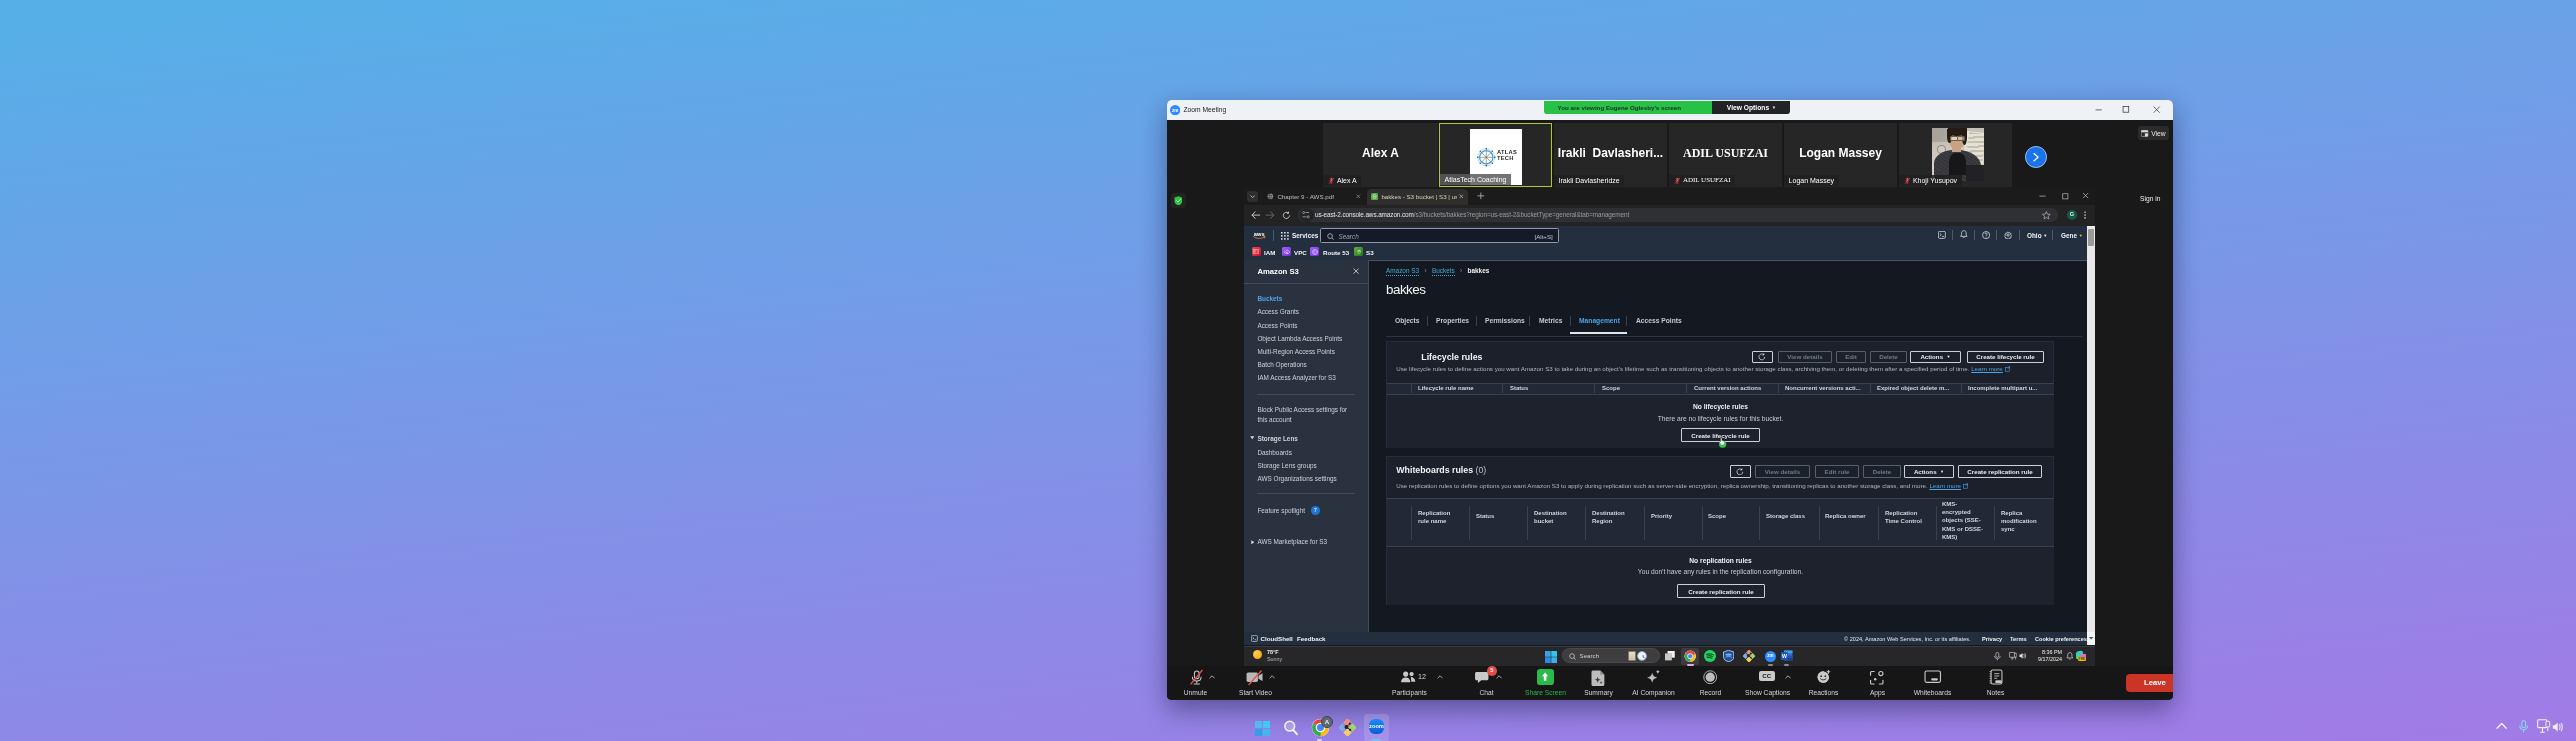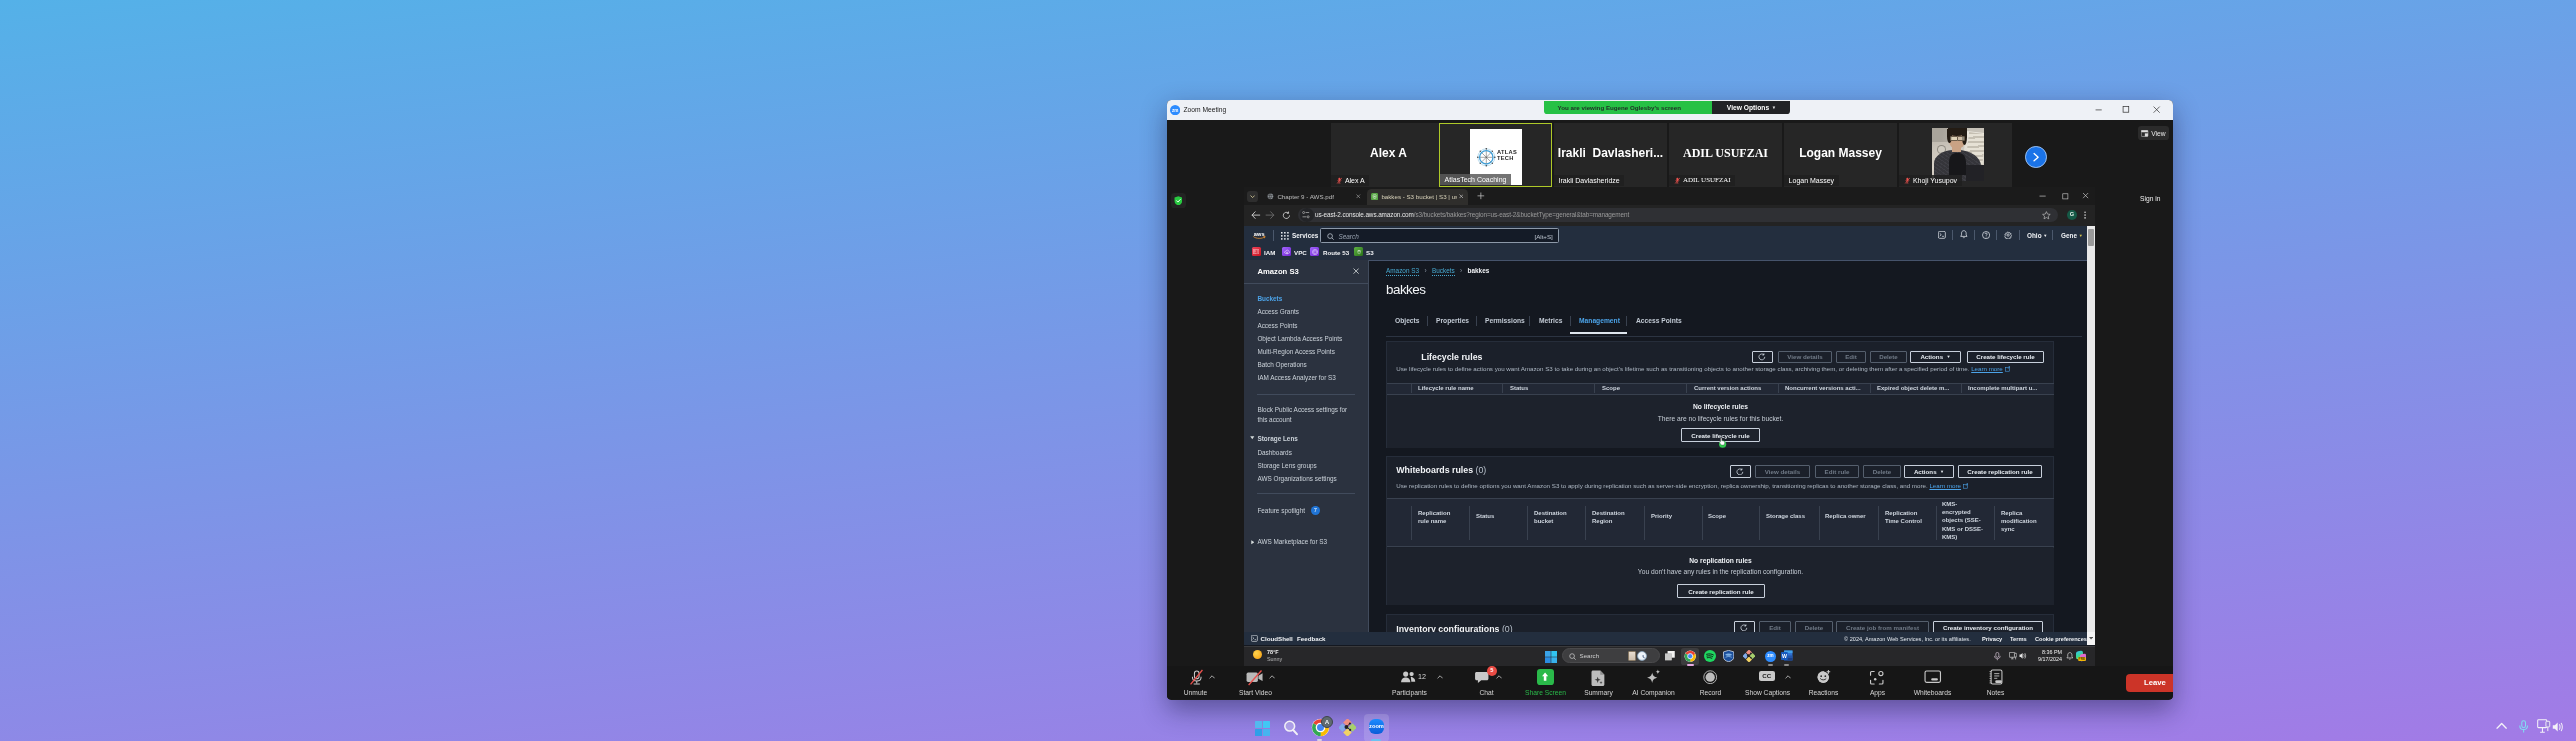--- a/index.html
+++ b/index.html
@@ -47,21 +47,21 @@
       <line x1="5" y1="11.5" x2="17" y2="11.5" stroke="#333" stroke-width="1.4"></line>
     </svg>
     <svg class="abs" style="left:953px;top:4.1px" width="11.3" height="11.3" viewBox="0 0 22 22">
       <rect x="6" y="5" width="11" height="11" fill="none" stroke="#333" stroke-width="1.4"></rect>
     </svg>
     <svg class="abs" style="left:984px;top:4.1px" width="11.3" height="11.3" viewBox="0 0 22 22">
       <path d="M5 5 L17 17 M17 5 L5 17" stroke="#333" stroke-width="1.4"></path>
     </svg>
   </div>
 
-  <div class="tile" style="left:164px;width:115px;">
+  <div class="tile" style="left:156px;width:115px;">
     <div class="tile-name">Alex A</div>
     <div class="tile-label"><svg width="6.7" height="7.2" viewBox="0 0 14 14" style="margin-right:2.6px">
           <path d="M5 3.2 C5 1.9 5.9 1 7 1 C8.1 1 9 1.9 9 3.2 L9 6.2 C9 7.5 8.1 8.4 7 8.4 C5.9 8.4 5 7.5 5 6.2 Z" fill="#e8514d"></path>
           <path d="M3.6 6 C3.6 8 5.1 9.6 7 9.6 C8.9 9.6 10.4 8 10.4 6" fill="none" stroke="#e8514d" stroke-width="1.1"></path>
           <line x1="7" y1="9.6" x2="7" y2="12" stroke="#e8514d" stroke-width="1.1"></line>
           <line x1="4.6" y1="12.4" x2="9.4" y2="12.4" stroke="#e8514d" stroke-width="1.1"></line>
           <line x1="12.5" y1="1" x2="2.5" y2="13" stroke="#e8514d" stroke-width="1.6"></line>
         </svg>Alex A</div>
   </div>
   <div class="tile" style="left:272px;width:113px;border:1px solid #aec928;box-sizing:border-box;">
@@ -441,32 +441,20 @@
         <div class="sep" style="left:549px;top:49px;height:34px;"></div>
         <div class="thead" style="left:555px;top:43px;line-height:8.2px;">KMS-<br>encrypted<br>objects (SSE-<br>KMS or DSSE-<br>KMS)</div>
         <div class="sep" style="left:607px;top:49px;height:34px;"></div>
         <div class="thead" style="left:614px;top:52px;line-height:8.2px;">Replica<br>modification<br>sync</div>
         <div class="abs" style="left:0;top:91px;width:667px;height:57px;background:#1d222c;"></div>
         <div class="abs" style="left:0;top:100px;width:667px;text-align:center;font-size:6.7px;font-weight:bold;color:#eef1f5;">No replication rules</div>
         <div class="abs" style="left:0;top:111px;width:667px;text-align:center;font-size:6.7px;color:#c6cdd6;">You don't have any rules in the replication configuration.</div>
         <div class="awsbtn on" style="left:290px;top:127px;width:88px;height:14.4px;">Create replication rule</div>
       </div>
 
-      <div class="abs" style="left:142px;top:427px;width:668px;height:31px;background:#1b202a;border:0.5px solid #262d3a;box-sizing:border-box;">
-        <div class="abs" style="left:9.3px;top:8.8px;font-size:8.8px;color:#f1f3f6;"><b>Inventory configurations</b> <span style="color:#b8c1cc">(0)</span></div>
-        <div class="awsbtn on" style="left:347px;top:6.2px;width:20.6px;">
-          <svg width="7.7" height="7.7" viewBox="0 0 15 15">
-              <path d="M13.2 7.5 A5.7 5.7 0 1 1 11.5 3.5 M11.5 .7 L11.7 3.8 L8.6 4" fill="none" stroke="#d7dee8" stroke-width="1.5"></path>
-            </svg>
-        </div>
-        <div class="awsbtn" style="left:372px;top:6.2px;width:32px;">Edit</div>
-        <div class="awsbtn" style="left:408px;top:6.2px;width:38px;">Delete</div>
-        <div class="awsbtn" style="left:449px;top:6.2px;width:93px;">Create job from manifest</div>
-        <div class="awsbtn on" style="left:546px;top:6.2px;width:110px;">Create inventory configuration</div>
-      </div>
 
       <div class="abs navy" style="left:0;top:445px;width:851px;height:13.4px;">
         <svg class="abs" style="left:7.2px;top:3.1px" width="6.7" height="6.7" viewBox="0 0 15 15">
             <rect x=".7" y=".7" width="13.6" height="13.6" rx="2.4" fill="none" stroke="#e9edf2" stroke-width="1.4"></rect>
             <path d="M3.4 4.6 L6.4 7.2 L3.4 9.8" fill="none" stroke="#e9edf2" stroke-width="1.4"></path>
             <line x1="8" y1="10.4" x2="11.6" y2="10.4" stroke="#e9edf2" stroke-width="1.4"></line>
           </svg>
         <div class="abs" style="left:16.5px;top:3.1px;font-size:6.2px;font-weight:bold;color:#f1f3f6;">CloudShell</div>
         <div class="abs" style="left:53px;top:3.1px;font-size:6.2px;font-weight:bold;color:#f1f3f6;">Feedback</div>
         <div class="abs" style="left:600px;top:3.6px;font-size:5.6px;color:#e3e8ee;">© 2024, Amazon Web Services, Inc. or its affiliates.</div>

